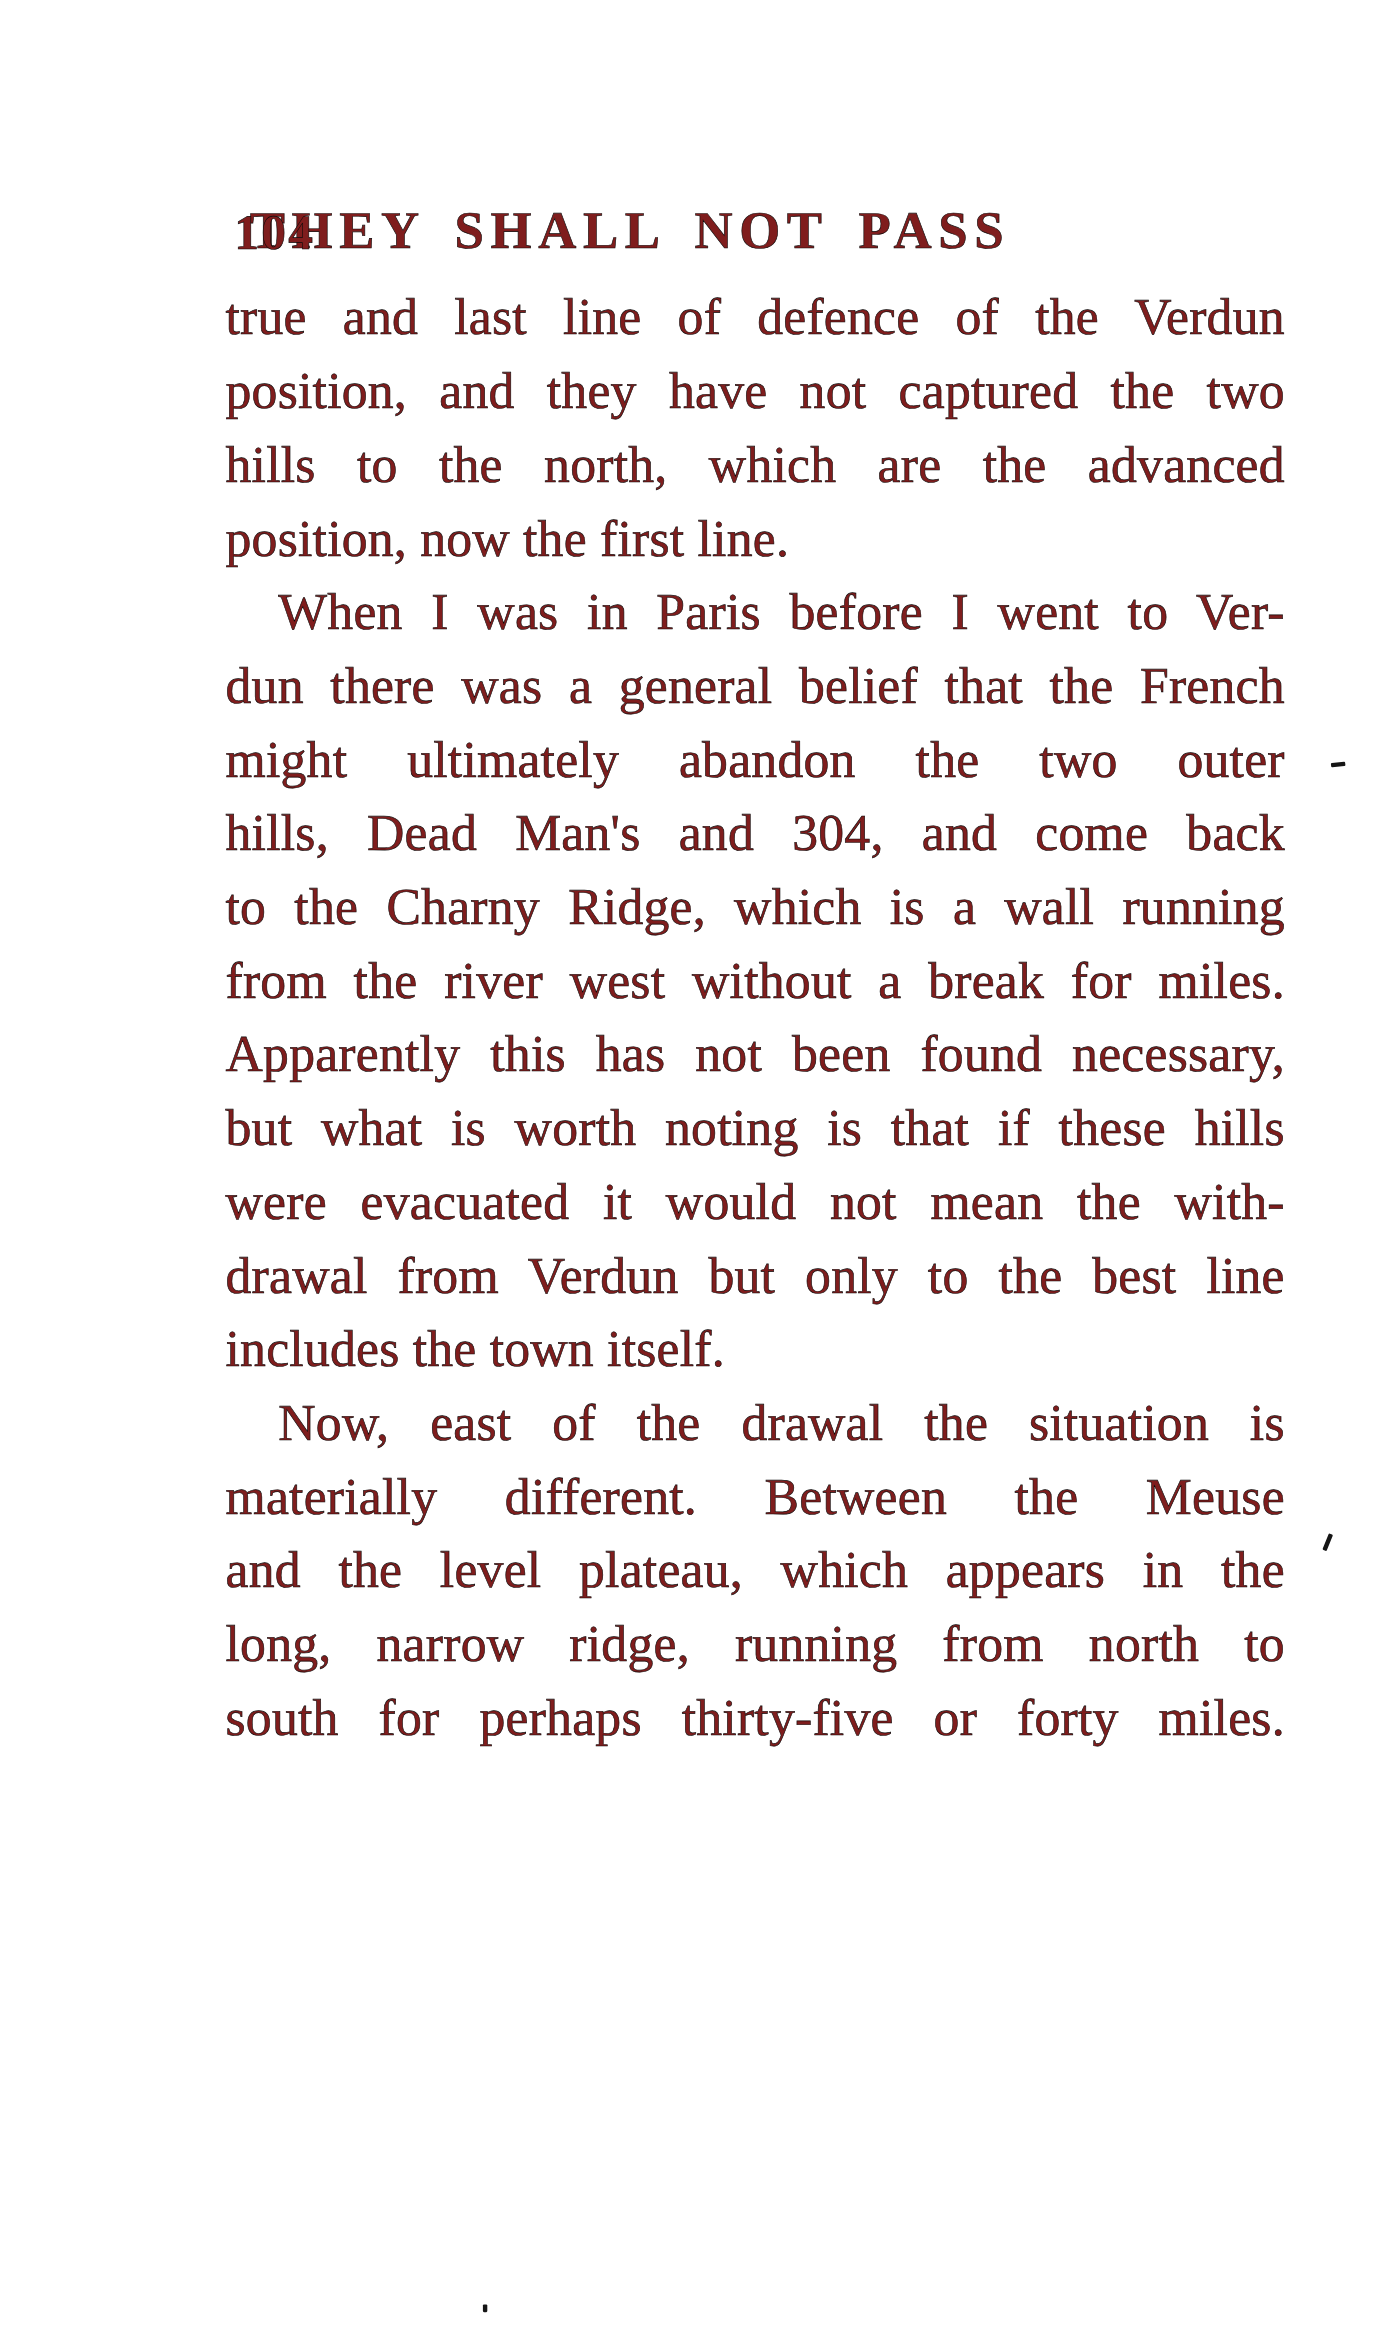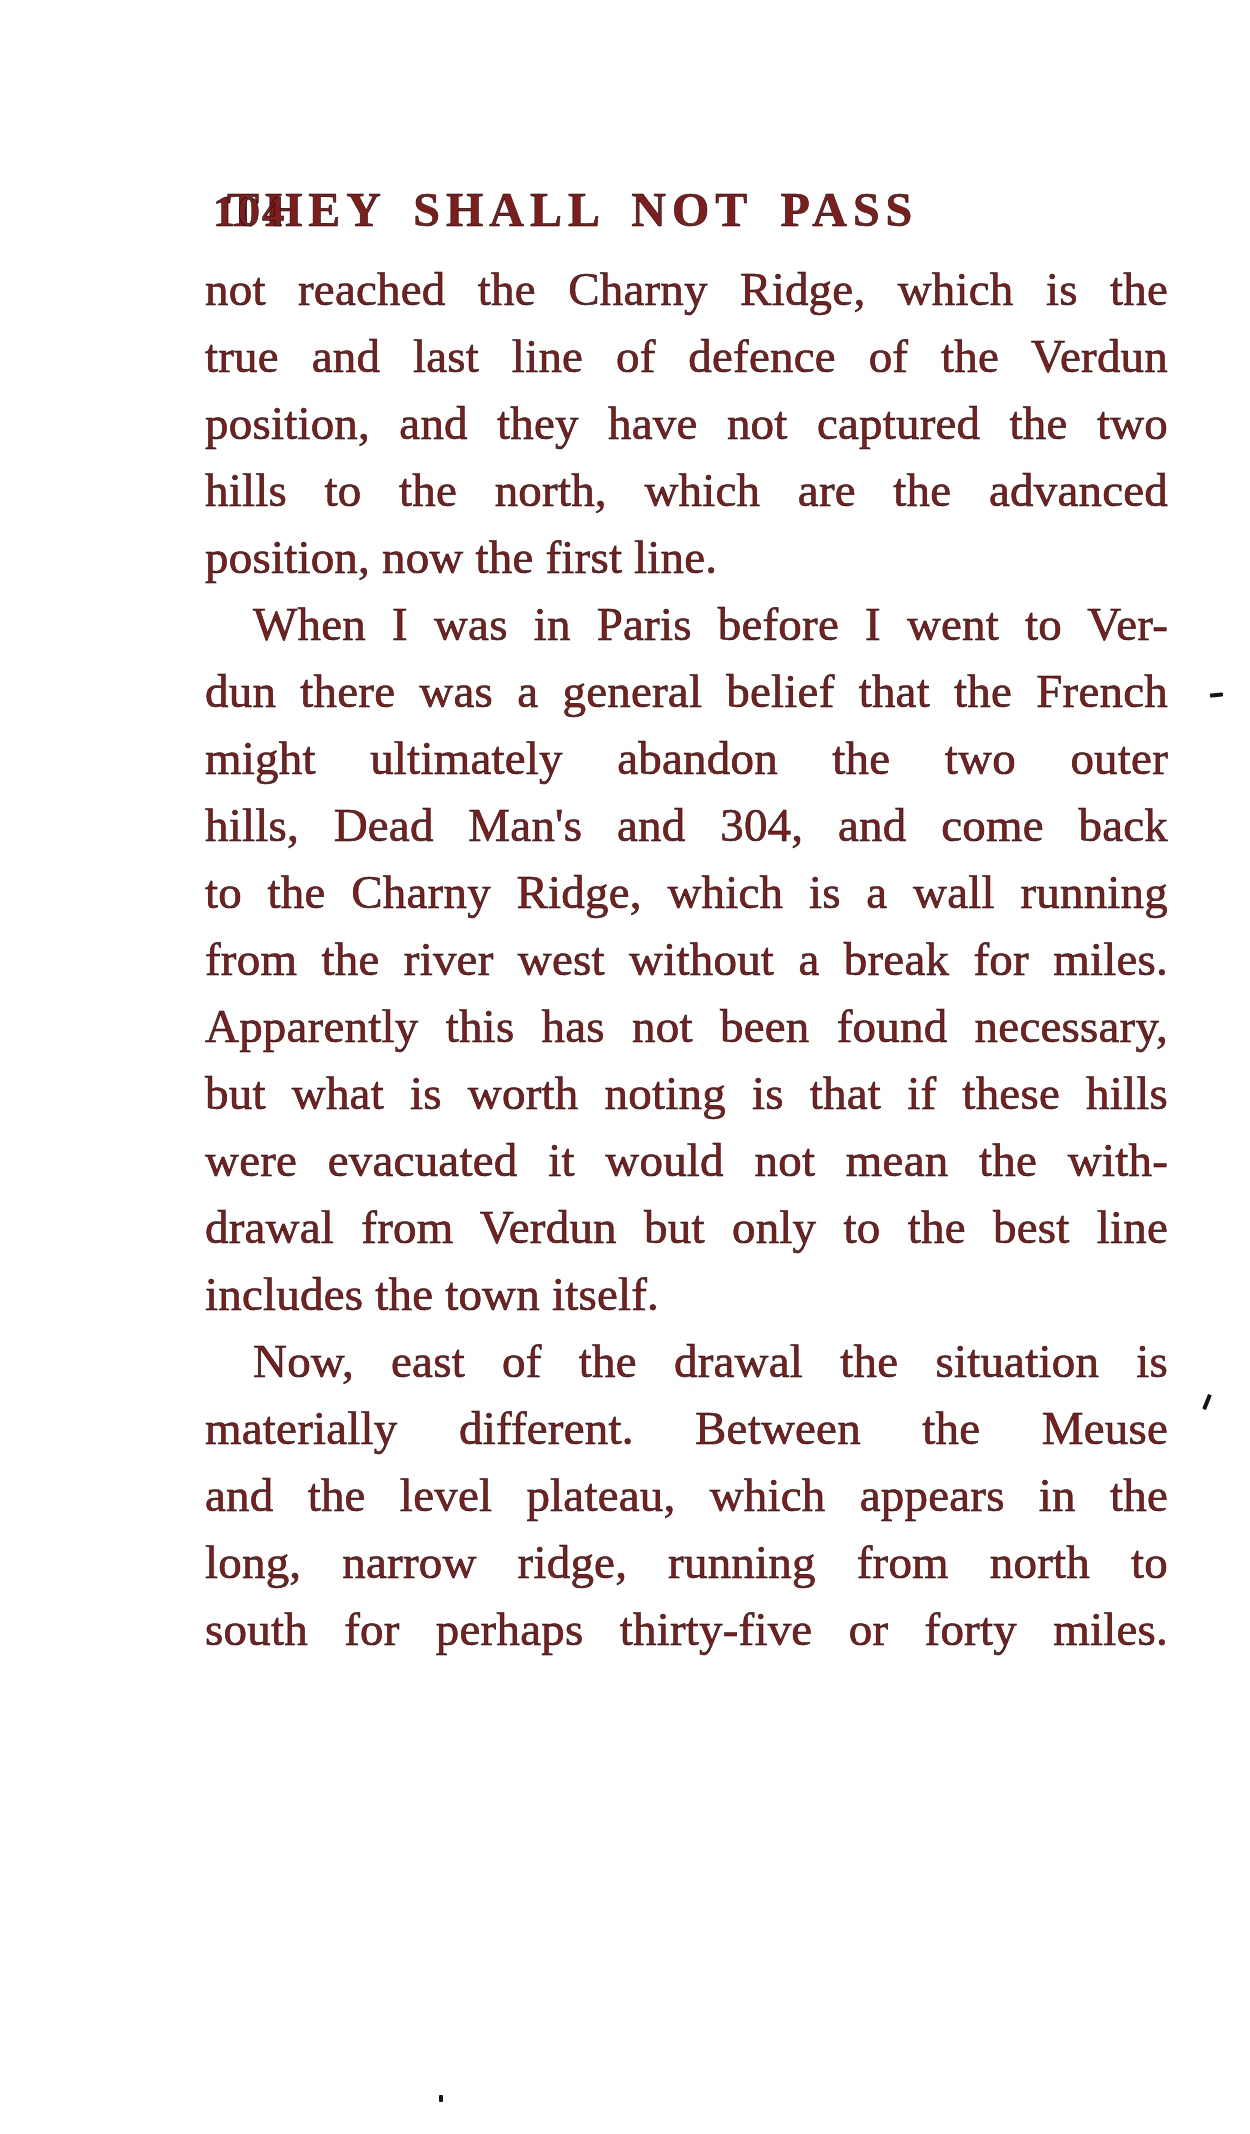--- a/index.html
+++ b/index.html
@@ -74,21 +74,20 @@
 </style>
 </head>
 <body>
 
 <div class="page">
   <div class="running-head">
     <span class="page-number">104</span>
     <span class="running-title">THEY SHALL NOT PASS</span>
   </div>
   <div class="body-text">
-      <div class="line">not reached the Charny Ridge, which is the</div>
       <div class="line">true and last line of defence of the Verdun</div>
       <div class="line">position, and they have not captured the two</div>
       <div class="line">hills to the north, which are the advanced</div>
       <div class="line end">position, now the first line.</div>
       <div class="line indent">When I was in Paris before I went to Ver-</div>
       <div class="line">dun there was a general belief that the French</div>
       <div class="line">might ultimately abandon the two outer</div>
       <div class="line">hills, Dead Man's and 304, and come back</div>
       <div class="line">to the Charny Ridge, which is a wall running</div>
       <div class="line">from the river west without a break for miles.</div>

